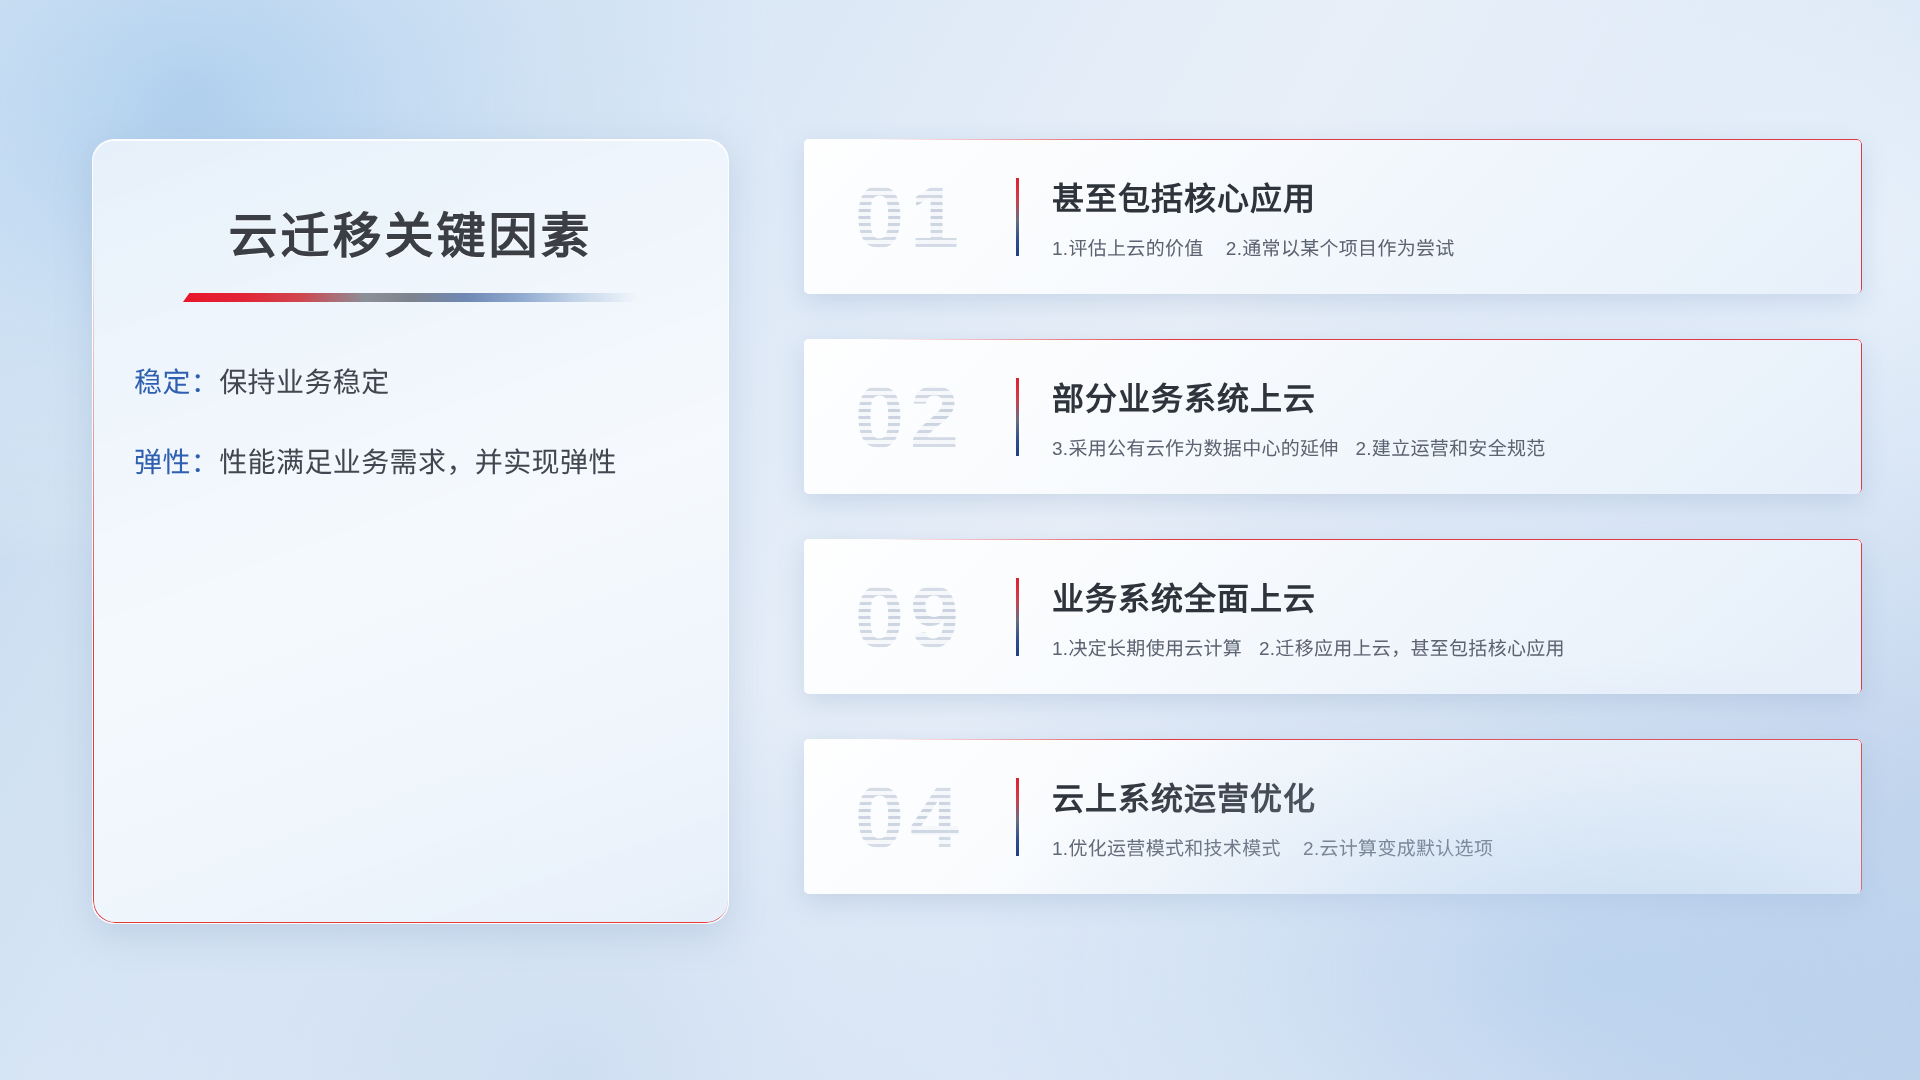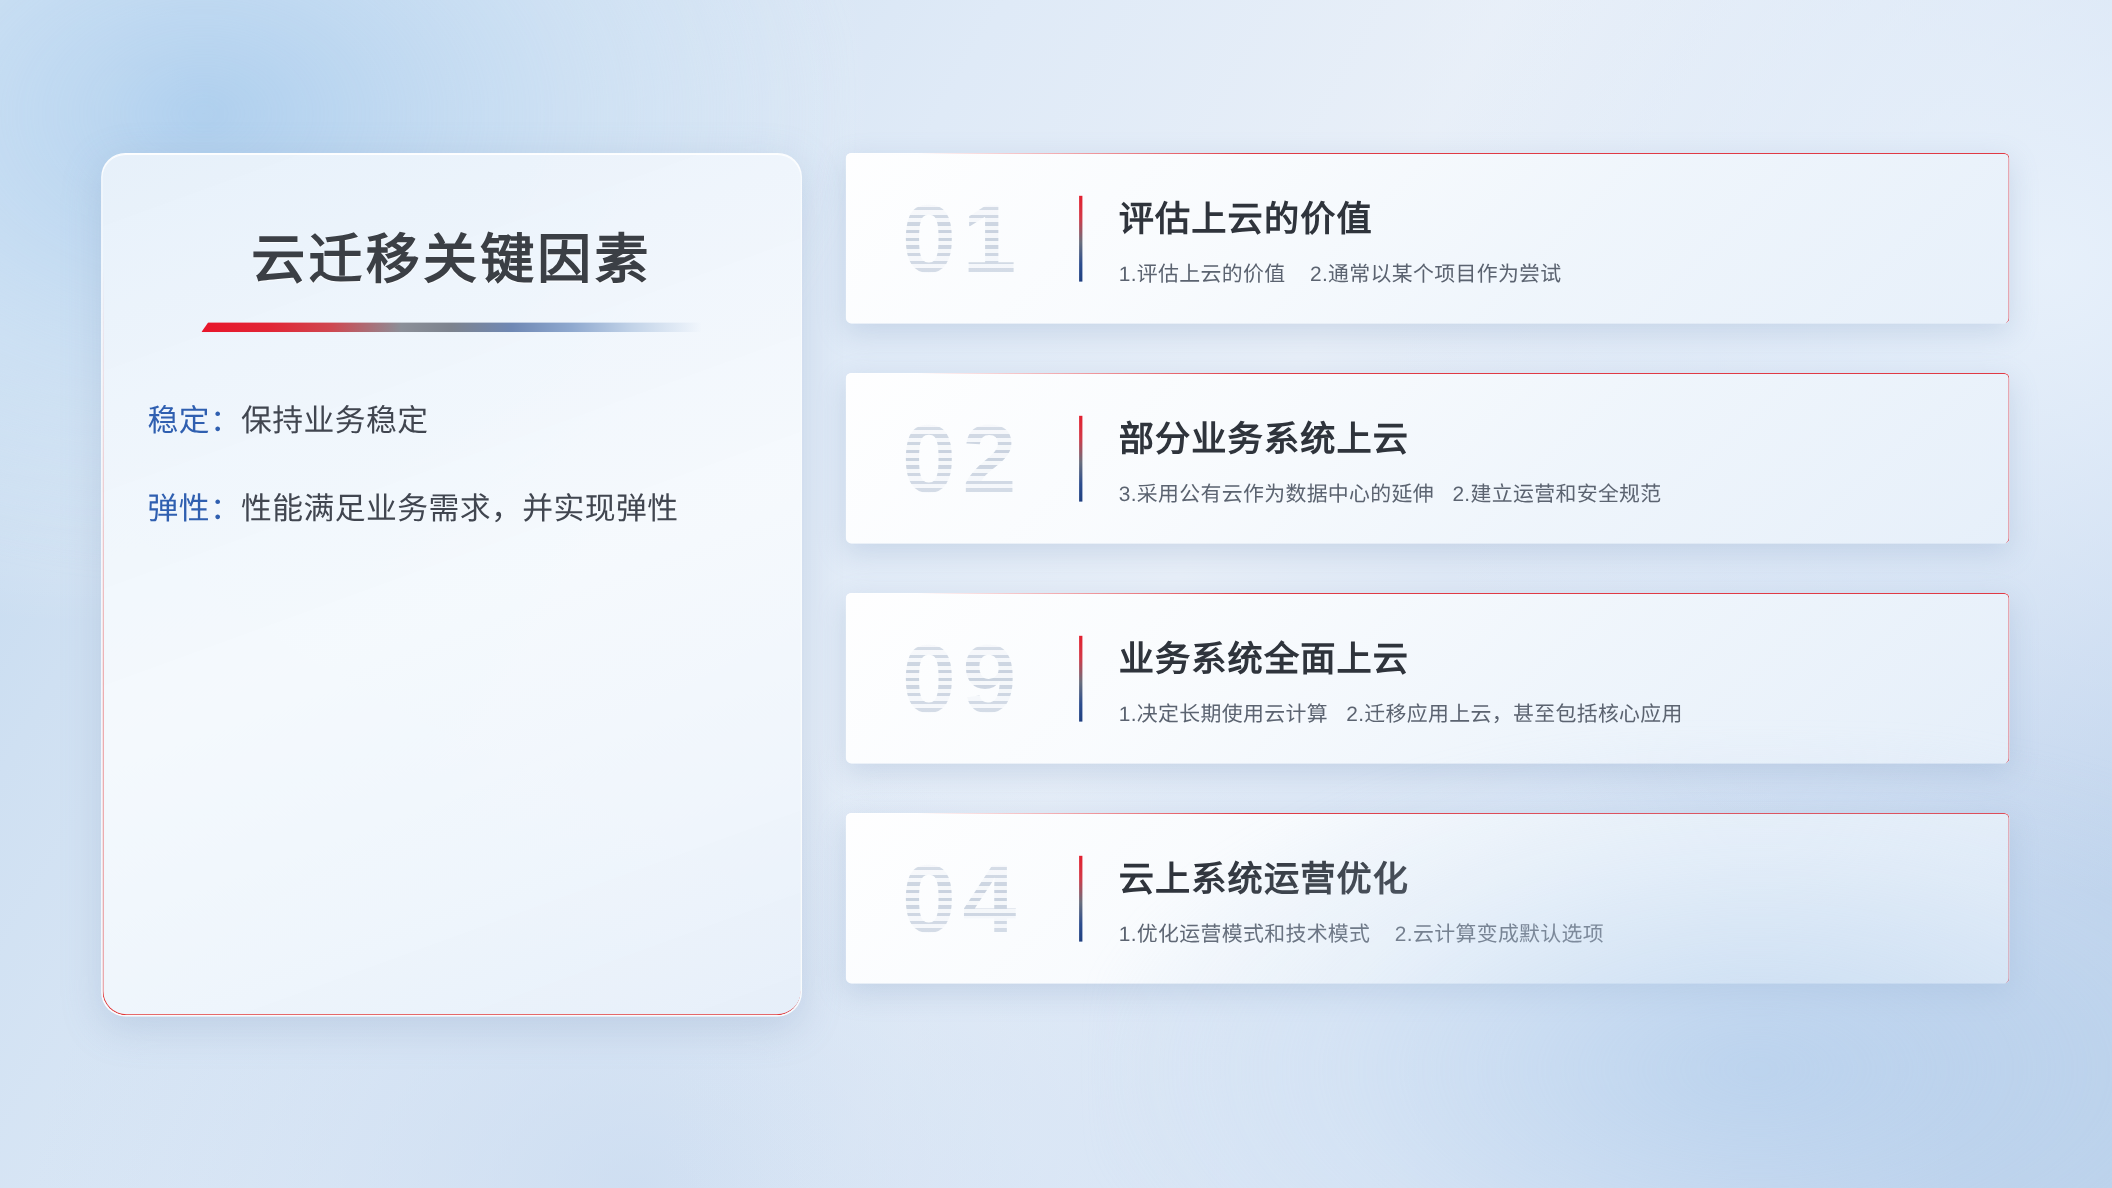--- a/index.html
+++ b/index.html
@@ -102,21 +102,21 @@
     letter-spacing:.4px;
     white-space:nowrap;
   }
   #factor-list li.wrap{ white-space:normal; line-height:1.62; }
   .factor-key        { color:#414650; }
   .factor-key.accent { color:#2f5fb0; }
 
   
   #cards{
     position:absolute;
-    left:769px; top:139px;
+    left:804px; top:139px;
     width:1058px;
     display:flex; flex-direction:column;
     gap:45px;
   }
 
   .card{
     position:relative;
     height:155px;
     border-radius:5px;
     background:linear-gradient(135deg,
@@ -208,21 +208,21 @@
 
   <section id="cards">
 
     <article class="card">
       <div class="card-accent"></div>
       <div class="card-num">
         <span class="num-inner">01</span>
       </div>
       <div class="card-divider"></div>
       <div class="card-body">
-        <div class="card-title">评估上云的价值</div>
+        <div class="card-title">甚至包括核心应用</div>
         <div class="card-sub">1.评估上云的价值    2.通常以某个项目作为尝试</div>
       </div>
     </article>
 
     <article class="card">
       <div class="card-accent"></div>
       <div class="card-num">
         <span class="num-inner">02</span>
       </div>
       <div class="card-divider"></div>

